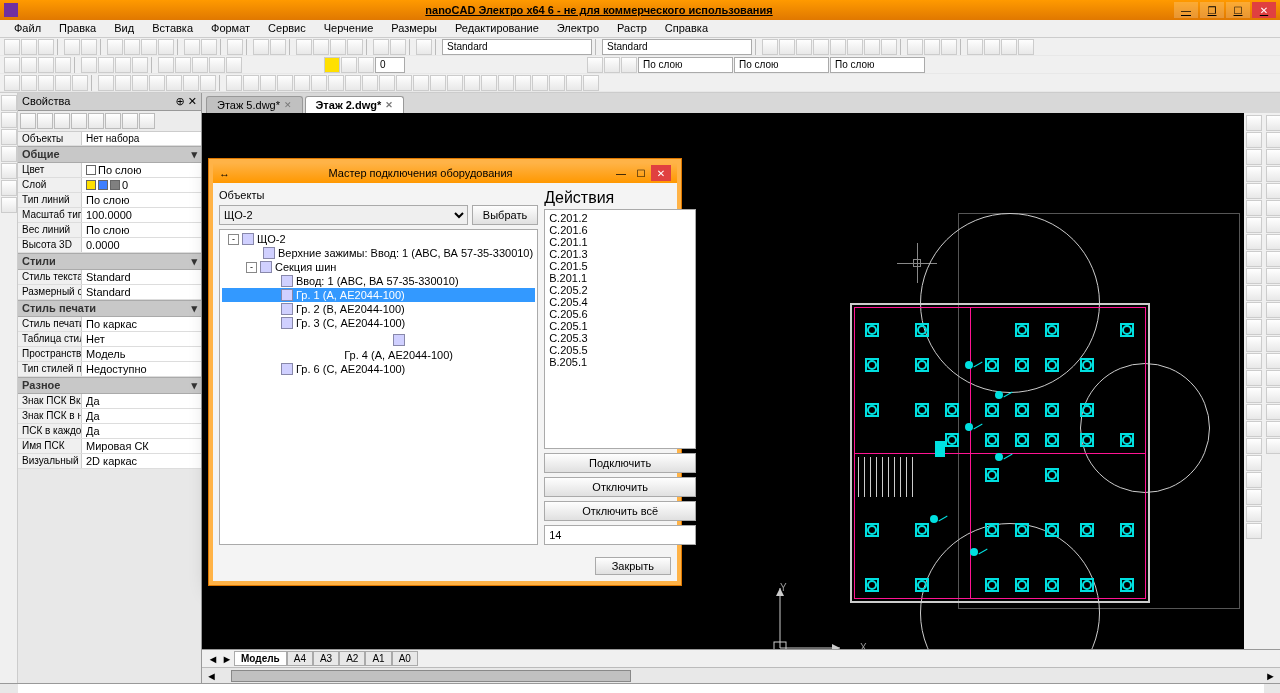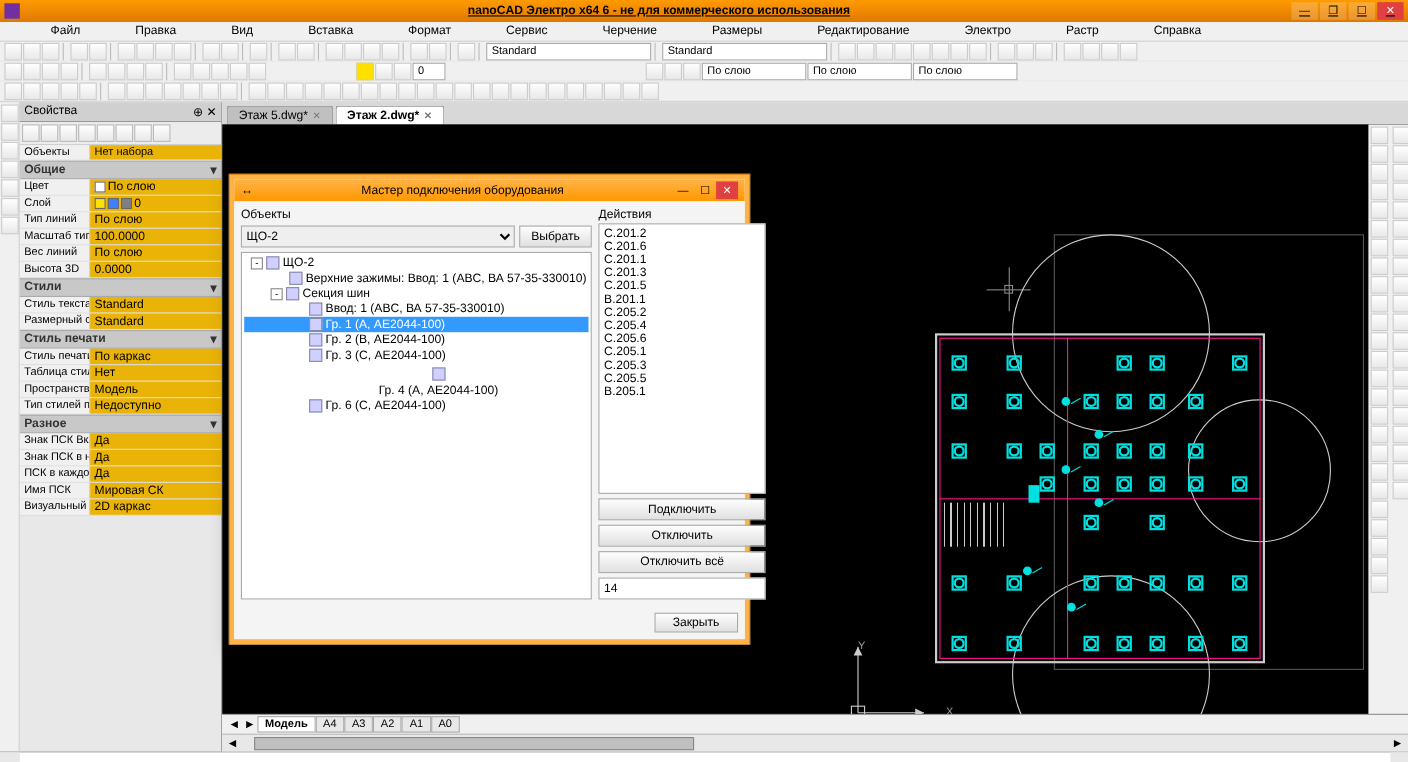--- a/index.html
+++ b/index.html
@@ -6,39 +6,39 @@
 body { width: 1280px; height: 693px; background: #e0e0e0; overflow: hidden; position: relative; }
 
 .titlebar { height: 20px; background: linear-gradient(#ff9a00, #e07800); display: flex; align-items: center; padding: 0 4px; color: #000; text-decoration: underline; }
 .titlebar .icon { width: 14px; height: 14px; background: #7030a0; margin-right: 6px; }
 .titlebar .title { flex: 1; text-align: center; font-size: 11px; font-weight: bold; }
 .titlebar .win-btns { display: flex; gap: 2px; }
 .titlebar .wb { width: 24px; height: 16px; background: rgba(255,255,255,.2); display: flex; align-items: center; justify-content: center; cursor: pointer; font-size: 10px; }
 .titlebar .wb.close { background: #e04040; color: #fff; }
 
 .menubar { height: 18px; background: #f0f0f0; border-bottom: 1px solid #ccc; display: flex; padding: 0 6px; gap: 2px; }
-.menubar .menu { padding: 2px 8px; cursor: pointer; margin-left: 32px; }
+.menubar .menu { padding: 2px 8px; cursor: pointer; }
 
 .toolbar-rows { background: #f0f0f0; border-bottom: 1px solid #ccc; }
 .toolbar-row { display: flex; align-items: center; height: 18px; padding: 1px 4px; gap: 1px; border-bottom: 1px solid #e8e8e8; }
 .tb-btn { width: 16px; height: 16px; border: 1px solid #ccc; background: linear-gradient(#fefefe,#e8e8e8); cursor: pointer; position: relative; }
 .tb-sep { width: 4px; height: 16px; border-left: 1px solid #bbb; margin: 0 2px; }
 .tb-input { height: 16px; border: 1px solid #aaa; background: #fff; padding: 0 4px; font-size: 10px; }
 
 .main-area { display: flex; height: 590px; }
 
 .props-panel { width: 184px; background: #e8e8e8; border-right: 1px solid #999; display: flex; flex-direction: column; }
 .props-title { background: #d0d0d0; padding: 2px 4px; font-size: 10px; border-bottom: 1px solid #999; display:flex; justify-content:space-between; }
 .props-tools { display: flex; padding: 2px; gap: 1px; background:#ececec; border-bottom:1px solid #ccc;}
 .props-tools .pb { width:16px; height:16px; border:1px solid #bbb; background:linear-gradient(#fff,#e8e8e8);}
 .props-grid { flex: 1; overflow: auto; }
 .prop-section { background: #c8c8c8; padding: 1px 4px; font-size: 10px; font-weight: bold; border-top:1px solid #aaa;border-bottom:1px solid #aaa; color:#333; display:flex; justify-content:space-between;}
 .prop-row { display: flex; border-bottom: 1px solid #ddd; }
 .prop-key { width: 64px; padding: 1px 4px; font-size: 10px; background:#f0f0f0; border-right:1px solid #ccc; white-space:nowrap; overflow:hidden;}
-.prop-val { flex: 1; padding: 1px 4px; font-size: 10px; background:#eab308; white-space:nowrap; overflow:hidden; display:flex; align-items:center; gap:2px;}
+.prop-val { flex: 1; padding: 1px 4px; font-size: 10px; background:#ffffff; white-space:nowrap; overflow:hidden; display:flex; align-items:center; gap:2px;}
 .swatch { width:10px; height:10px; border:1px solid #666; }
 .left-vtoolbar { width:18px; background:#f0f0f0; border-right:1px solid #ccc; display:flex; flex-direction:column; gap:1px; padding:2px 1px;}
 .left-vtoolbar .vb { width:16px; height:16px; border:1px solid #ccc; background:linear-gradient(#fff,#e8e8e8);}
 
 .canvas-area { flex: 1; display: flex; flex-direction: column; position: relative; background:#ebebeb; }
 .tabs { height: 20px; display: flex; background: #d8d8d8; padding-left:4px; gap:2px; align-items:flex-end;}
 .tab { padding: 2px 10px; background: #c0c0c0; border:1px solid #999; border-bottom:none; border-radius:3px 3px 0 0; font-size:10px; display:flex; gap:4px; align-items:center;}
 .tab.active { background: #fff; font-weight:bold;}
 .tab .x {font-size:9px; color:#777; cursor:pointer;}
 .viewport { flex: 1; background: #000; position: relative; overflow:hidden;}
@@ -85,21 +85,21 @@
 .dlg-left .lbl{font-size:11px;}
 .dlg-left .sel-row{display:flex; gap:4px;}
 .dlg-left select{flex:1; height:20px; border:1px solid #aaa;}
 .dlg-left .btn{height:20px; padding:0 10px; border:1px solid #aaa; background:linear-gradient(#fefefe,#e0e0e0); cursor:pointer;}
 .tree{border:1px solid #aaa; background:#fff; height:316px; overflow:auto; padding:2px;}
 .tree-item{padding:1px 2px; font-size:11px; white-space:nowrap; display:flex; align-items:center; gap:3px;}
 .tree-exp{width:11px; height:11px; border:1px solid #888; display:inline-flex; align-items:center; justify-content:center; font-size:9px; line-height:1; background:#fff;}
 .tree-item.sel{background:#3399ff; color:#fff;}
 .tree-ic{width:12px; height:12px; background:#d0d0ff; border:1px solid #88a;}
 .dlg-right{width:200px; display:flex; flex-direction:column;}
-.dlg-right .lbl{font-size:11px; margin-bottom:2px;}
+.dlg-right .lbl{font-size:16px; margin-bottom:2px;}
 .list{border:1px solid #aaa; background:#fff; flex:1; overflow:auto; padding:2px; height:248px;}
 .list-item{font-size:11px; padding:0 2px;}
 .dlg-right .btn-w{height:20px; border:1px solid #aaa; background:linear-gradient(#fefefe,#e0e0e0); margin-top:4px; cursor:pointer; text-align:center; line-height:18px; font-size:11px;}
 .dlg-right input{height:20px; border:1px solid #aaa; margin-top:4px; padding:0 4px;}
 .dialog-footer{padding:6px; text-align:right; background:#f4f4f4;}
 .dialog-footer .btn{padding:2px 16px; border:1px solid #aaa; background:linear-gradient(#fefefe,#e0e0e0); cursor:pointer;}
 
 .cross{position:absolute; left:695px; top:130px; pointer-events:none;}
 .cross .h{position:absolute; width:40px; height:1px; background:#888; top:20px; left:0;}
 .cross .v{position:absolute; width:1px; height:40px; background:#888; top:0; left:20px;}

